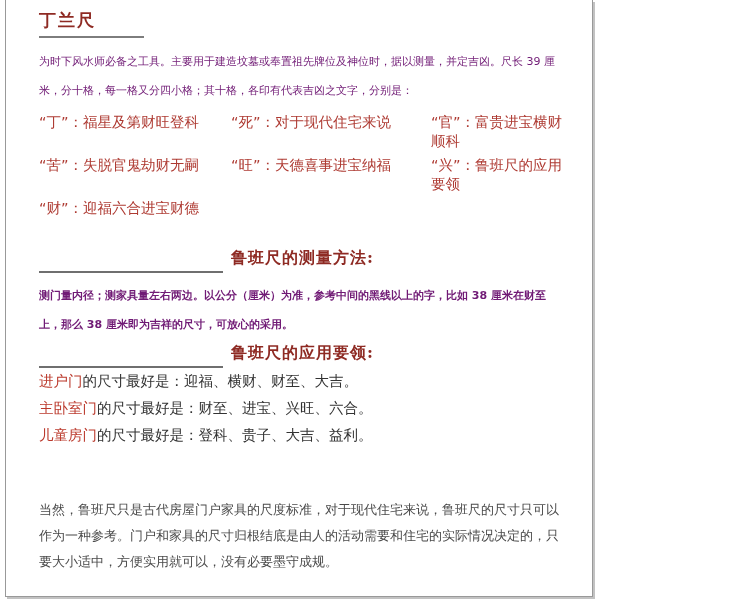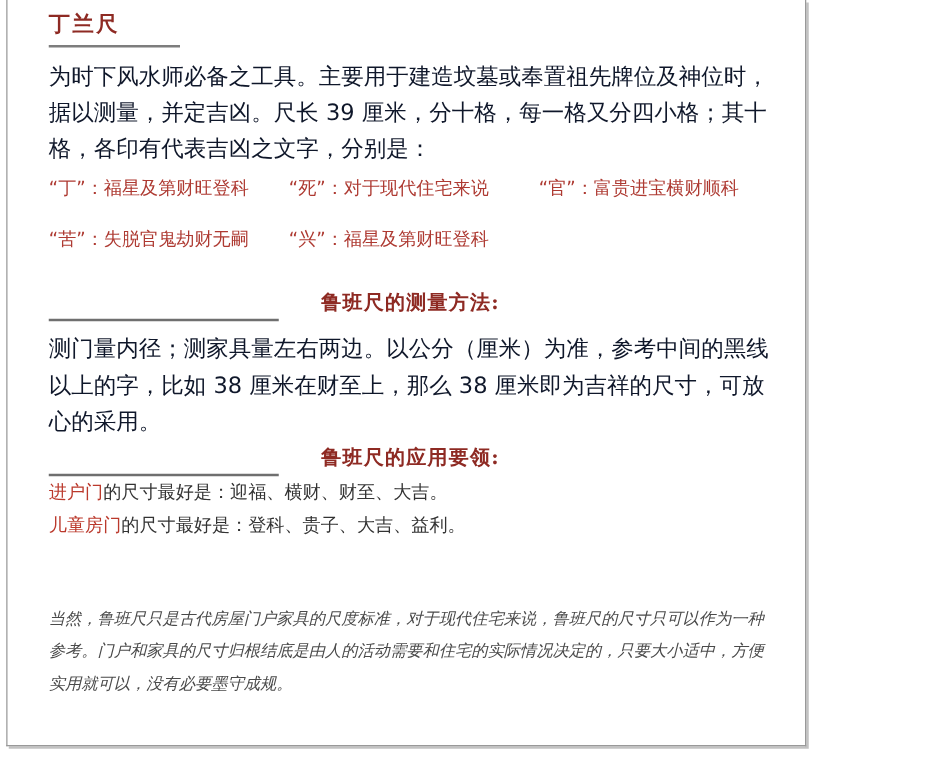--- a/index.html
+++ b/index.html
@@ -12,21 +12,21 @@
     width: 750px;
     height: 613px;
     overflow: hidden;
     position: relative;
   }
   .page {
     box-sizing: border-box;
     position: absolute;
     left: 5px;
     top: 0;
-    width: 640px;
+    width: 588px;
     height: 597px;
     background: #ffffff;
     border: 1px solid #999999;
     border-top: none;
     box-shadow: 2px 2px 0 #c2c2c2;
     padding: 8px 26px 0 33px;
   }
   .title {
     margin: 0;
     font-size: 17px;
@@ -37,29 +37,29 @@
     font-family: "DejaVu Serif", "Liberation Serif", serif;
   }
   .title-underline {
     width: 105px;
     height: 2px;
     background: #7d7d7d;
     margin-top: 4px;
   }
   .para {
     margin: 9px 0 0 0;
-    font-size: 18px;
+    font-size: 11px;
     line-height: 29px;
-    color: #0f172a;
+    color: #701a75;
   }
   .glossary {
     margin-top: 8px;
     display: grid;
     grid-template-columns: 192px 200px 1fr;
-    row-gap: 22px;
+    row-gap: 5px;
     font-size: 14.5px;
     line-height: 19px;
     color: #ae3a32;
   }
   .section-heading {
     margin: 30px 0 0 0;
     font-size: 16px;
     line-height: 20px;
     font-weight: bold;
     letter-spacing: 1px;
@@ -71,65 +71,68 @@
     margin-top: 4px;
   }
   .section-underline {
     width: 184px;
     height: 2px;
     background: #6f6f6f;
     margin-top: 3px;
   }
   .para.measure {
     margin-top: 8px;
+    font-weight: bold;
   }
   .app-line {
     margin: 0;
     font-size: 14.5px;
     line-height: 27px;
     color: #333333;
   }
   .app-line:first-of-type {
     margin-top: 8px;
   }
   .app-prefix {
     color: #bb392c;
     text-align: right;
   }
   .note {
     margin: 48px 0 0 0;
     font-size: 13px;
     line-height: 26px;
     color: #4a4a4a;
-    font-style: italic;
   }
 </style>
 </head>
 <body>
 
 <div class="page">
 
   <h1 class="title">丁兰尺</h1>
   <div class="title-underline"></div>
 
   <p class="para">为时下风水师必备之工具。主要用于建造坟墓或奉置祖先牌位及神位时，据以测量，并定吉凶。尺长 39 厘米，分十格，每一格又分四小格；其十格，各印有代表吉凶之文字，分别是：</p>
 
   <div class="glossary">
     <span class="glossary-item">“丁”：福星及第财旺登科</span>
     <span class="glossary-item">“死”：对于现代住宅来说</span>
     <span class="glossary-item">“官”：富贵进宝横财顺科</span>
     <span class="glossary-item">“苦”：失脱官鬼劫财无嗣</span>
-    <span class="glossary-item">“兴”：福星及第财旺登科</span>
+    <span class="glossary-item">“旺”：天德喜事进宝纳福</span>
+    <span class="glossary-item">“兴”：鲁班尺的应用要领</span>
+    <span class="glossary-item">“财”：迎福六合进宝财德</span>
   </div>
 
   <h2 class="section-heading">鲁班尺的测量方法:</h2>
   <div class="section-underline"></div>
   <p class="para measure">测门量内径；测家具量左右两边。以公分（厘米）为准，参考中间的黑线以上的字，比如 38 厘米在财至上，那么 38 厘米即为吉祥的尺寸，可放心的采用。</p>
 
   <h2 class="section-heading second">鲁班尺的应用要领:</h2>
   <div class="section-underline"></div>
 
   <p class="app-line"><span class="app-prefix">进户门</span><span>的尺寸最好是：迎福、横财、财至、大吉。</span></p>
+  <p class="app-line"><span class="app-prefix">主卧室门</span><span>的尺寸最好是：财至、进宝、兴旺、六合。</span></p>
   <p class="app-line"><span class="app-prefix">儿童房门</span><span>的尺寸最好是：登科、贵子、大吉、益利。</span></p>
 
   <p class="note">当然，鲁班尺只是古代房屋门户家具的尺度标准，对于现代住宅来说，鲁班尺的尺寸只可以作为一种参考。门户和家具的尺寸归根结底是由人的活动需要和住宅的实际情况决定的，只要大小适中，方便实用就可以，没有必要墨守成规。</p>
 
 </div>
 
 </body></html>

